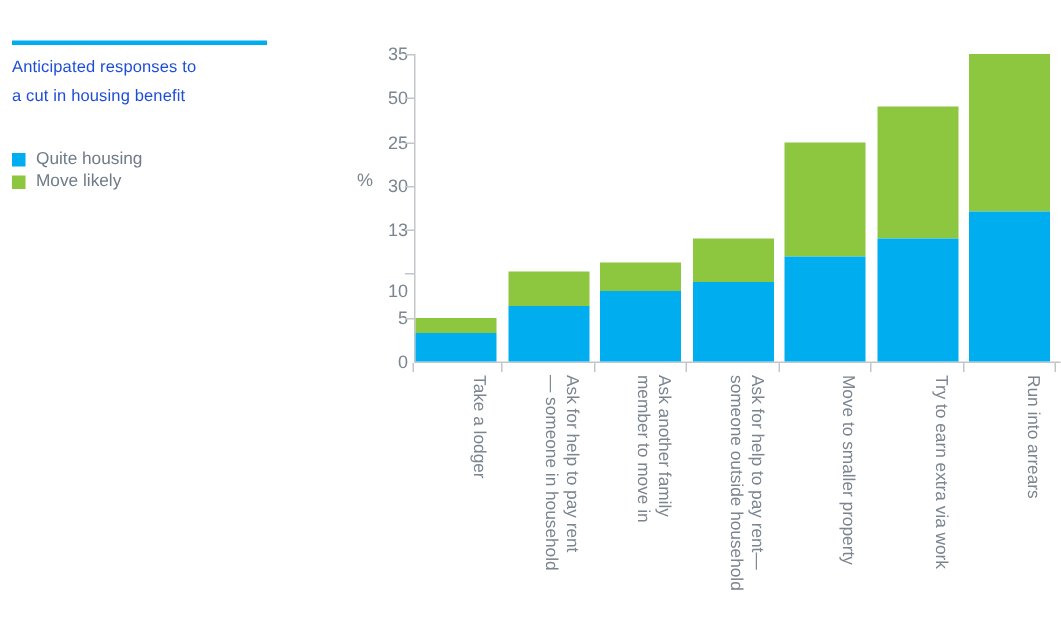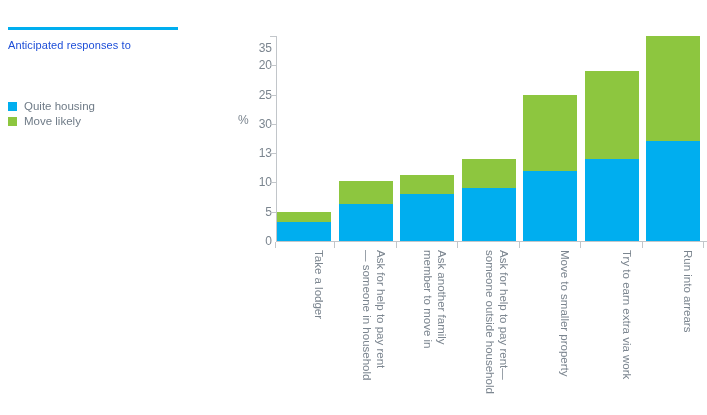--- a/index.html
+++ b/index.html
@@ -175,20 +175,21 @@
 </style>
 </head>
 <body>
 
 <div id="left-panel">
 
   <div id="title-rule"></div>
 
   <div id="chart-title">
     <span class="t-line">Anticipated responses to</span>
+    <span class="t-line">a cut in housing benefit</span>
   </div>
 
   <div id="legend">
     <div class="legend-item">
       <span class="legend-swatch" style="background:#00aeef"></span>
       <span class="legend-label">Quite housing</span>
     </div>
     <div class="legend-item">
       <span class="legend-swatch" style="background:#8dc63f"></span>
       <span class="legend-label">Move likely</span>
@@ -196,26 +197,26 @@
   </div>
 </div>
 
 <div id="plot-wrap">
 
   <div id="y-axis-title">%</div>
 
   <div id="y-ticks">
       <div class="y-tick-label" style="top: 241px;">0</div>
       <div class="y-tick-label" style="top: 211.714px;">5</div>
-      <div class="y-tick-label" style="top: 182px;">10</div>
+      <div class="y-tick-label" style="top: 194px;">10</div>
       <div class="y-tick-label" style="top: 153.143px;">13</div>
       <div class="y-tick-label" style="top: 123.857px;">30</div>
       <div class="y-tick-label" style="top: 94.5714px; text-align: center;">25</div>
-      <div class="y-tick-label" style="top: 65.2857px;">20</div>
-      <div class="y-tick-label" style="top: 48px;">35</div>
+      <div class="y-tick-label" style="top: 65.2857px;">50</div>
+      <div class="y-tick-label" style="top: 36px;">35</div>
     </div>
 
   <div id="axis-v"></div>
   <div id="axis-h"></div>
 
   <div id="bars">
       <div class="bar-group" style="left: 47px; width: 54px;">
         <span class="seg" style="height: 9.95714px; background: rgb(141, 198, 63);"></span>
         <span class="seg" style="height: 19.3286px; background: rgb(0, 174, 239);"></span>
       </div>

